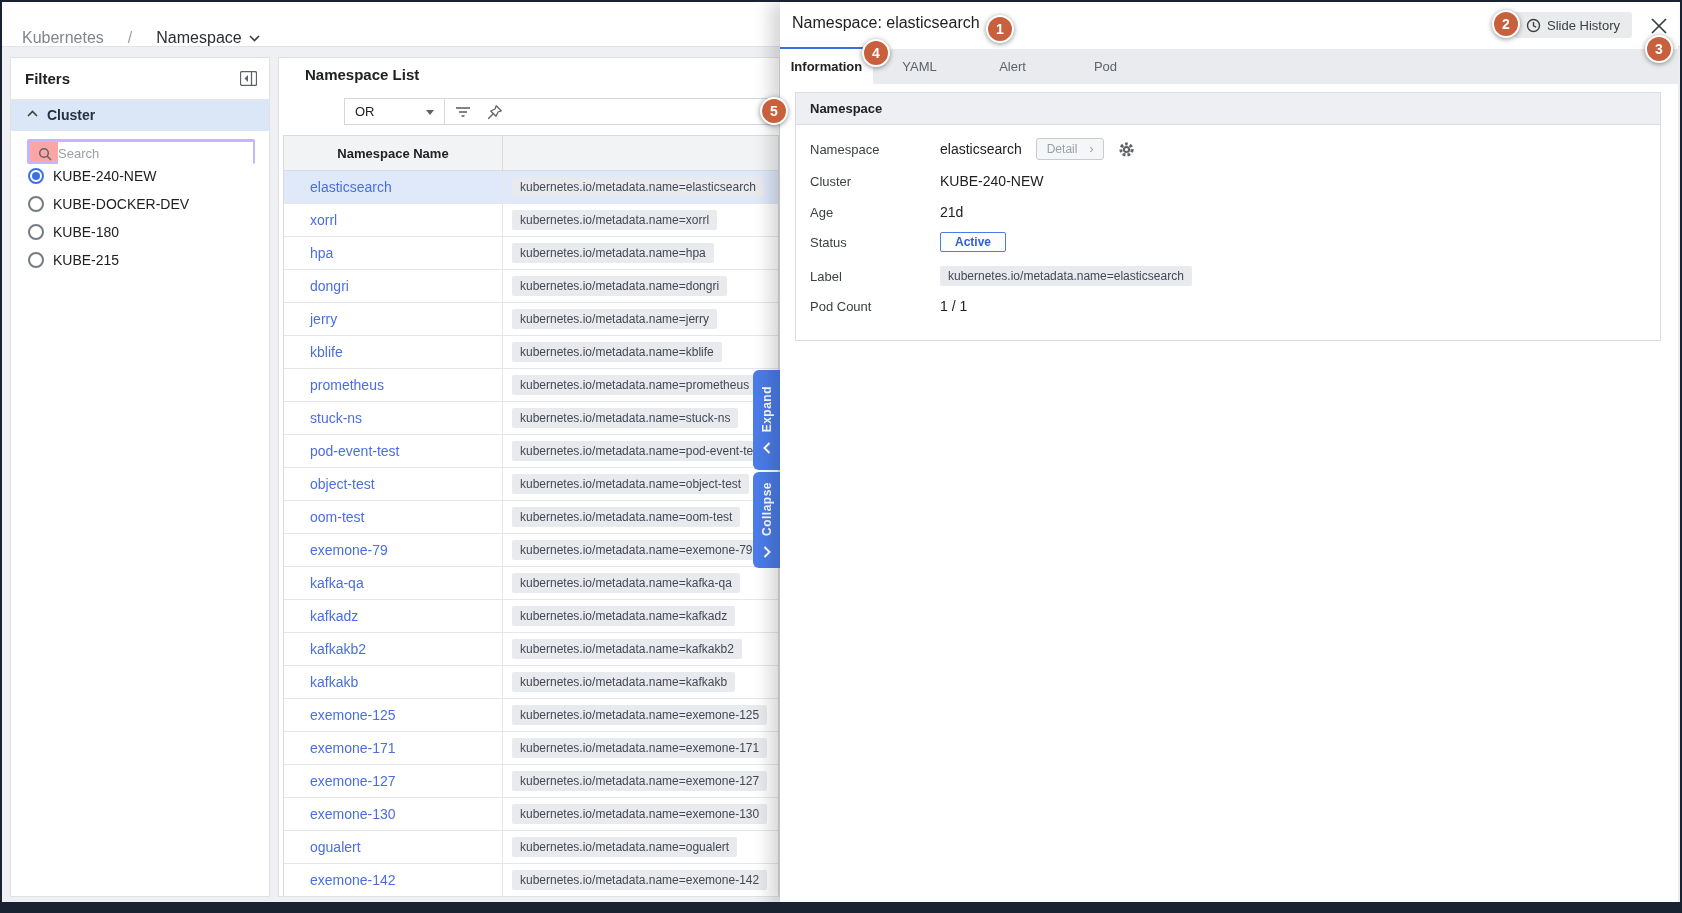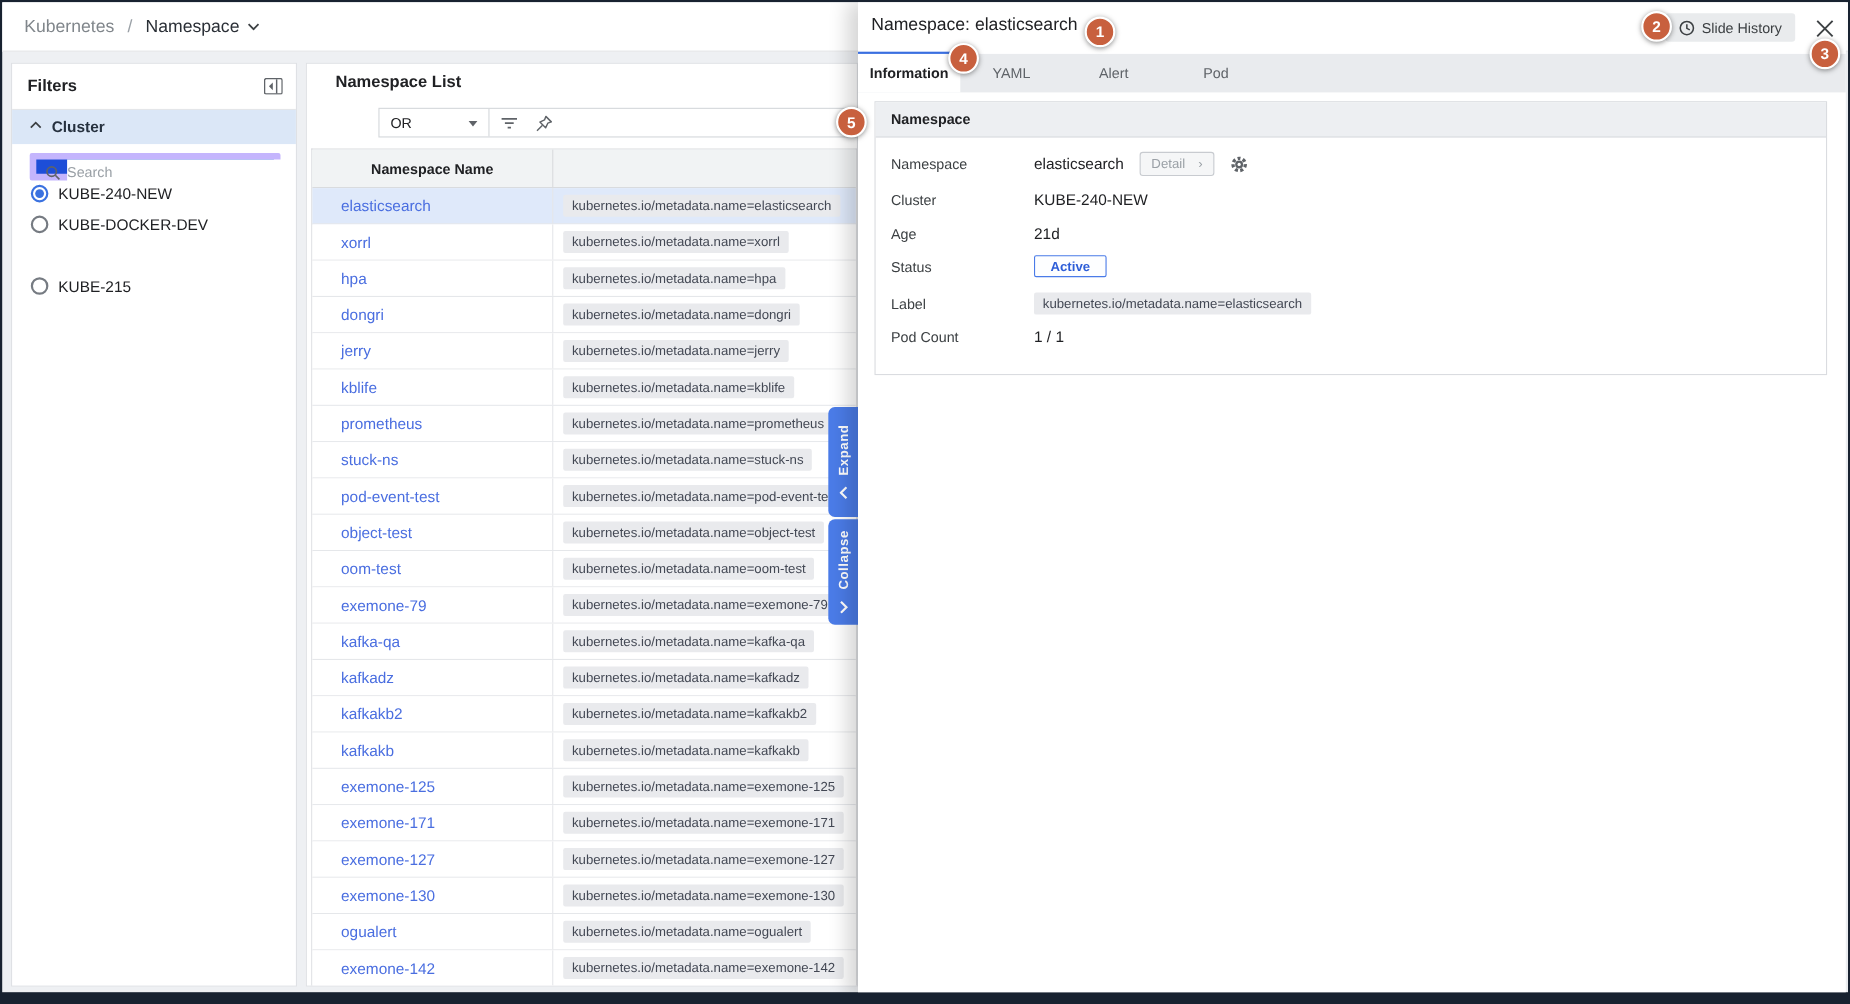--- a/index.html
+++ b/index.html
@@ -2,34 +2,34 @@
 <html><head>
 <meta charset="utf-8">
 <style>
   * { margin:0; padding:0; box-sizing:border-box; }
   body { font-family:"Liberation Sans", sans-serif; background:#555; }
   .frame { position:relative; width:1682px; height:913px; background:#182230; padding:2px 2px 11px 2px; overflow:hidden; }
   .stage { position:relative; width:1678px; height:900px; background:#eef0f3; overflow:hidden; }
 
   
   .topbar { position:absolute; left:0; top:0; width:100%; height:45px; background:#fff; border-bottom:1px solid #e1e3e6; }
-  .crumb { position:absolute; left:20px; top:0; height:45px; display:flex; align-items:center; gap:12px; font-size:16px; }
+  .crumb { position:absolute; left:20px; top:0; height:45px; display:flex; align-items:flex-end; gap:24px; font-size:16px; }
   .crumb-root { color:#80868b; cursor:pointer; }
   .crumb-sep { color:#9aa0a6; }
   .crumb-cur { color:#2a2f36; display:flex; align-items:center; gap:7px; cursor:pointer; }
 
   
   .sidebar { position:absolute; left:8px; top:55px; width:260px; height:840px; background:#fff; border:1px solid #dfe1e5; }
   .filters-head { position:relative; height:42px; border-bottom:1px solid #e4e6e9; }
   .filters-head .t { position:absolute; left:14px; top:0; line-height:42px; font-size:15px; font-weight:bold; color:#202124; }
   .collapse-ic { position:absolute; right:12px; top:13px; width:17px; height:15px; cursor:pointer; }
   .cluster-bar { position:relative; height:31px; background:#dbe7f7; }
   .cluster-bar .t { position:absolute; left:36px; line-height:31px; font-size:14px; font-weight:bold; color:#26313f; }
   .chev-up { position:absolute; left:16px; top:10px; }
-  .searchbox { position:absolute; left:16px; top:81px; width:228px; height:25px; border:6px solid #c4b5fd; border-radius:2px; background:#1d4ed8; }
+  .searchbox { position:absolute; left:16px; top:81px; width:228px; height:25px; border:3px solid #c4b5fd; border-radius:2px; background:#fca5a5; }
   .searchbox svg { position:absolute; left:8px; top:5px; }
   .searchbox input { position:absolute; left:28px; top:0; width:195px; height:23px; border:none; outline:none; font-size:13px; color:#3c4043; font-family:"Liberation Sans", sans-serif; }
   .searchbox input::placeholder { color:#9aa0a6; }
   .radio-item { position:absolute; left:0; width:100%; height:24px; display:flex; align-items:center; cursor:pointer; }
   .radio { margin-left:17px; width:16px; height:16px; border:2px solid #767b82; border-radius:50%; position:relative; }
   .radio-item.checked .radio { border-color:#3b72e0; }
   .radio-item.checked .radio::after { content:""; position:absolute; left:2px; top:2px; width:8px; height:8px; border-radius:50%; background:#3b72e0; }
   .rlabel { margin-left:9px; font-size:14px; color:#202124; }
 
   
@@ -128,20 +128,24 @@
       <input type="text" placeholder="Search" style="">
     </div>
     <div class="radio-item checked" style="top:106px">
       <span class="radio"></span>
       <span class="rlabel">KUBE-240-NEW</span>
     </div>
     <div class="radio-item" style="top:134px">
       <span class="radio"></span>
       <span class="rlabel">KUBE-DOCKER-DEV</span>
     </div>
+    <div class="radio-item" style="top:162px">
+      <span class="radio"></span>
+      <span class="rlabel">KUBE-180</span>
+    </div>
     <div class="radio-item" style="top:190px">
       <span class="radio"></span>
       <span class="rlabel">KUBE-215</span>
     </div>
   </div>
 
   <div class="listpanel">
     <div class="list-title">Namespace List</div>
     <div class="toolbar">
       <div class="op-select">

